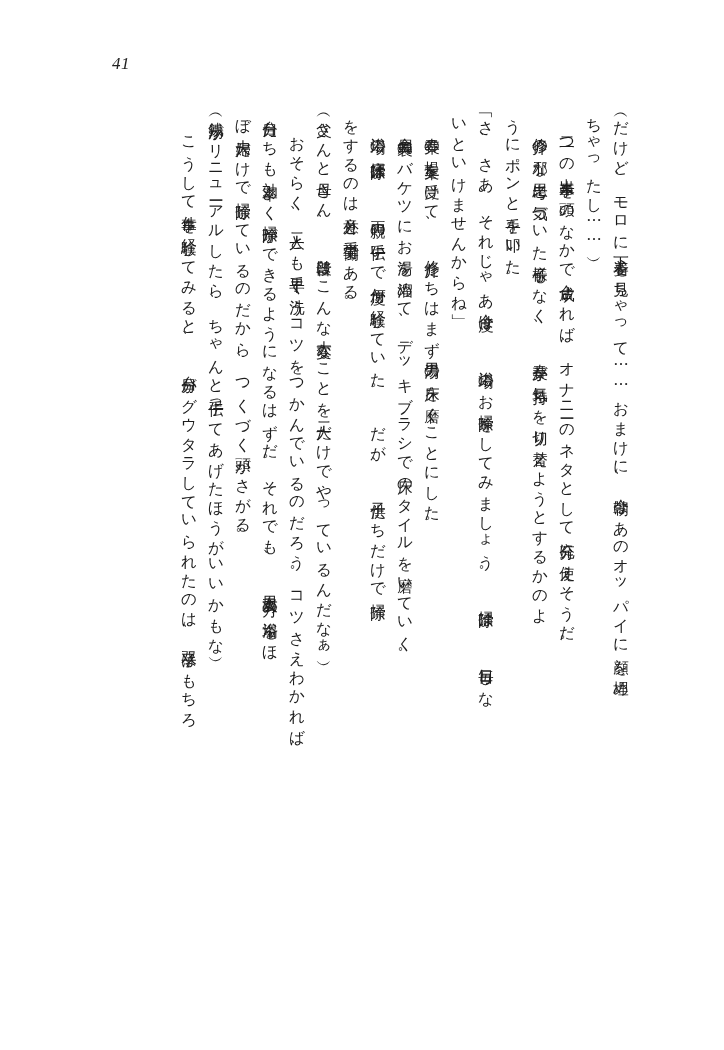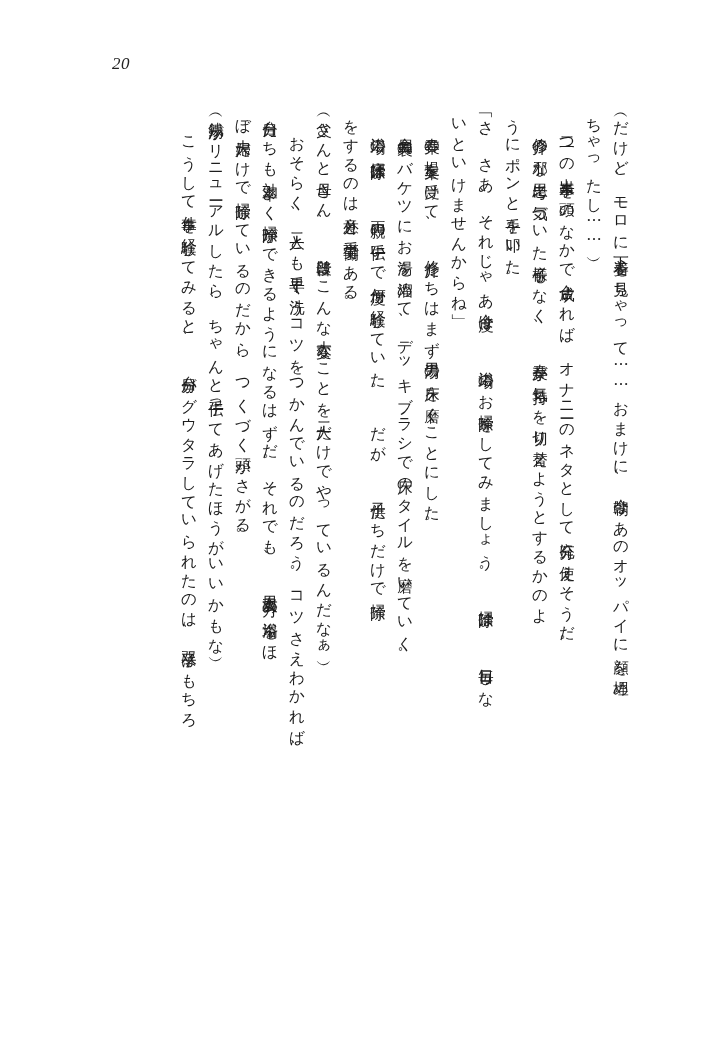--- a/index.html
+++ b/index.html
@@ -54,21 +54,21 @@
     margin-left: 0px;
     color: #1d1d1d;
     white-space: pre;
   }
 </style>
 </head>
 <body>
 
 <div class="page">
 
-  <div class="page-number">20</div>
+  <div class="page-number">41</div>
 
   <div class="text-block">
     <div class="col">（だけど、モロに下着姿を見ちゃって……おまけに、今朝はあのオッパイに顔を埋め</div>
     <div class="col">ちゃったし……）</div>
     <div class="col">　二つの出来事を頭のなかで合成すれば、オナニーのネタとして充分に使えそうだ。</div>
     <div class="col">　修介の邪な思考に気づいた様子もなく、　春菜が気持ちを切り替えようとするかのよ</div>
     <div class="col">うにポンと手を叩いた。</div>
     <div class="col">「さ、さあ、それじゃあ今度は、　浴場のお掃除をしてみましょう。　掃除は、　毎日しな</div>
     <div class="col">いといけませんからね」</div>
     <div class="col">　春菜の提案を受けて、　修介たちはまず男湯の床を磨くことにした。</div>

